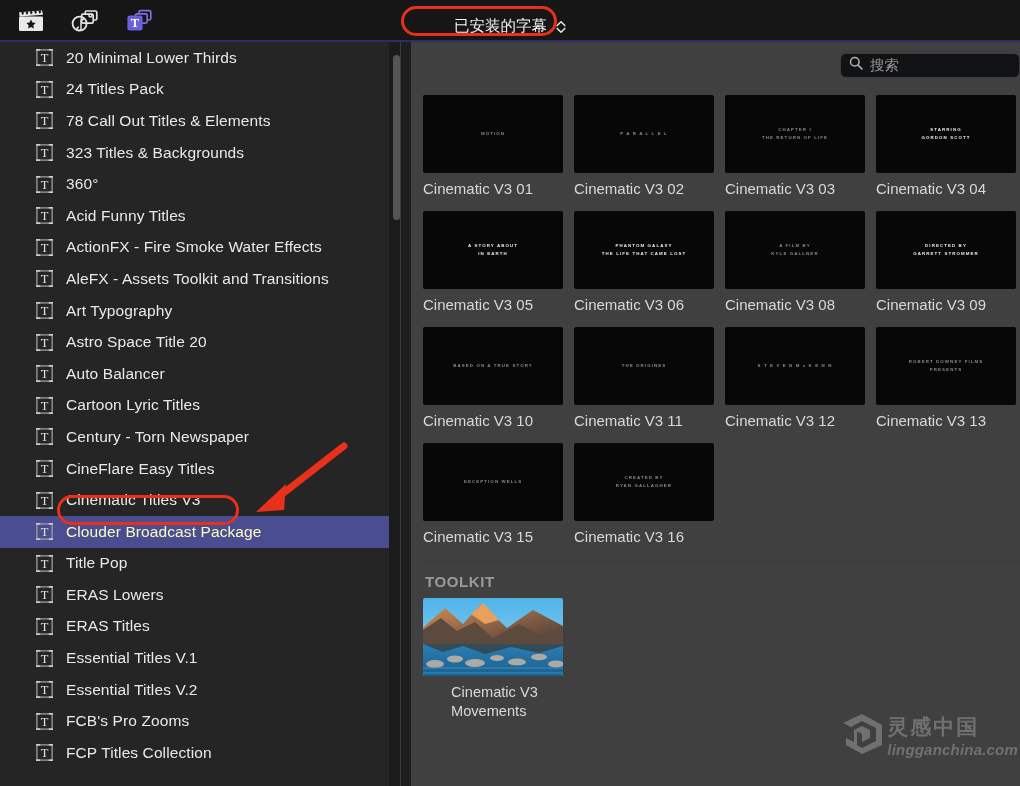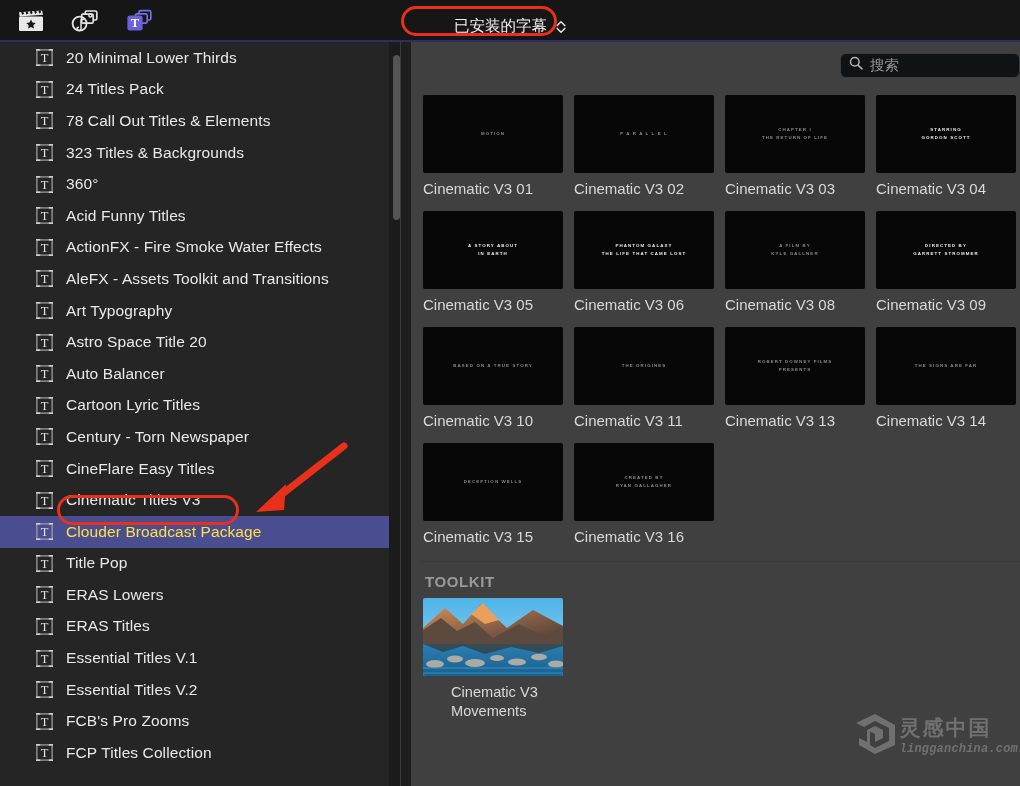--- a/index.html
+++ b/index.html
@@ -61,21 +61,21 @@
   .side-row.selected { background: #4a4d8f; }
   .t-icon {
     width: 17px; height: 17px; flex: 0 0 17px;
     position: relative;
     display: flex; align-items: center; justify-content: center;
   }
   .t-icon svg { display: block; }
   .side-label {
     color: #e9e9e9; font-size: 15.5px; letter-spacing: .1px; white-space: nowrap;
   }
-  .side-row.selected .side-label { color: #fde047; }
+  .side-row.selected .side-label { color: #fef9c3; }
 
   
   .side-scroll {
     position: absolute; left: 393px; top: 55px; width: 7px; height: 165px;
     background: #555; border-radius: 4px; cursor: pointer;
   }
   .divider-v {
     position: absolute; left: 400px; top: 42px; width: 1px; height: 744px;
     background: #3a3a3a;
   }
@@ -147,21 +147,21 @@
   }
 
   
   .watermark {
     position: absolute; right: 12px; bottom: 28px;
     display: flex; align-items: center; 
     opacity: .62; pointer-events: none;
   }
   .wm-text { display: flex; flex-direction: column; }
   .wm-cn { color: #8e8e8e; font-size: 21px; font-weight: 700; letter-spacing: 2px; }
-  .wm-en { color: #8e8e8e; font-size: 12px; font-weight: 700; font-style: italic; letter-spacing: .2px; font-family: Liberation Mono, monospace; }
+  .wm-en { color: #8e8e8e; font-size: 15px; font-weight: 700; font-style: italic; letter-spacing: .2px; }
 </style>
 </head>
 <body>
 
 <div id="app">
 
   <div class="toolbar">
     <div class="tb-icons">
 
       <div class="tb-icon">
@@ -608,30 +608,30 @@
           <div class="cell-label">Cinematic V3 10</div>
         </div>
         <div class="cell">
           <div class="thumb">
             <div class="thumb-text">THE ORIGINES</div>
           </div>
           <div class="cell-label">Cinematic V3 11</div>
         </div>
         <div class="cell">
           <div class="thumb">
+            <div class="thumb-text">S T E V E N   M c K E N N</div>
+          </div>
+          <div class="cell-label">Cinematic V3 12</div>
+        </div>
+        <div class="cell">
+          <div class="thumb">
             <div class="thumb-text">ROBERT DOWNEY FILMS
 PRESENTS</div>
           </div>
           <div class="cell-label">Cinematic V3 13</div>
-        </div>
-        <div class="cell">
-          <div class="thumb">
-            <div class="thumb-text">THE SIGNS ARE FAR</div>
-          </div>
-          <div class="cell-label">Cinematic V3 14</div>
         </div>
         <div class="cell">
           <div class="thumb">
             <div class="thumb-text">DECEPTION WELLS</div>
           </div>
           <div class="cell-label">Cinematic V3 15</div>
         </div>
         <div class="cell">
           <div class="thumb">
             <div class="thumb-text">CREATED BY

